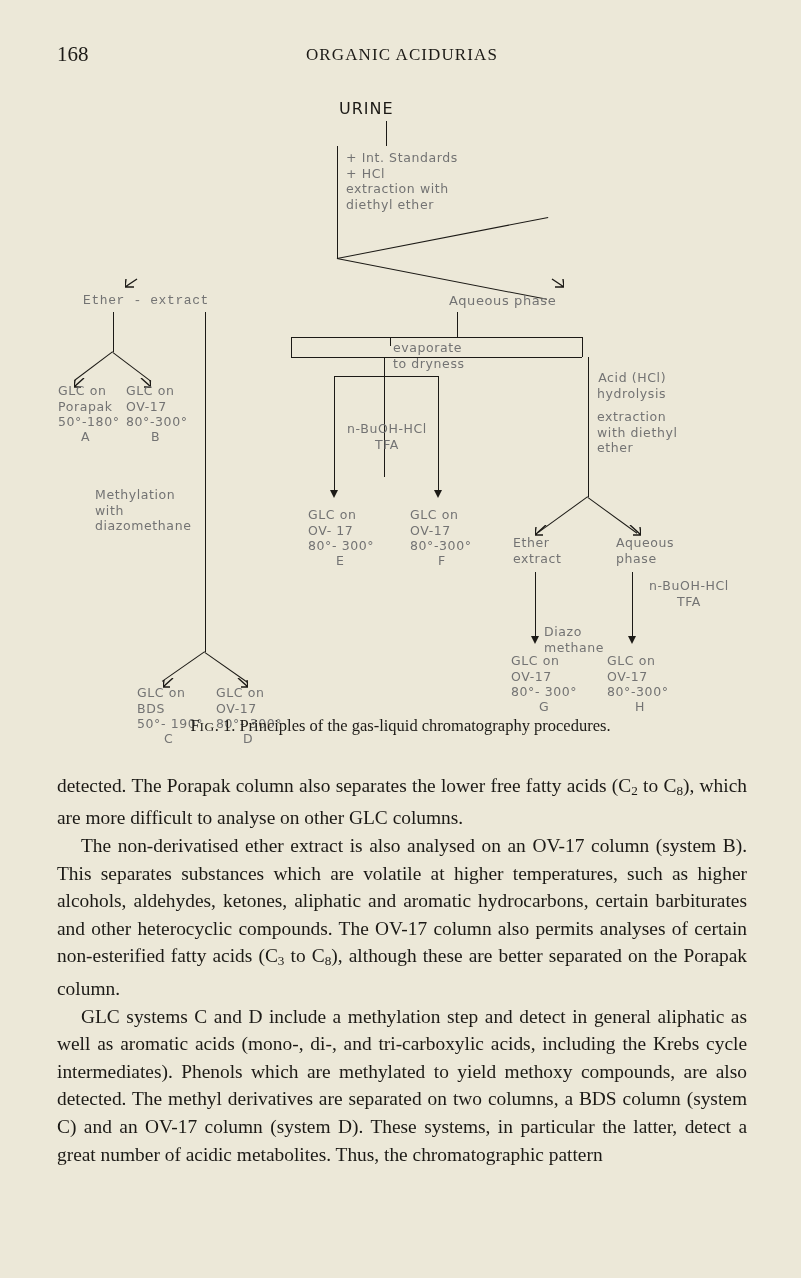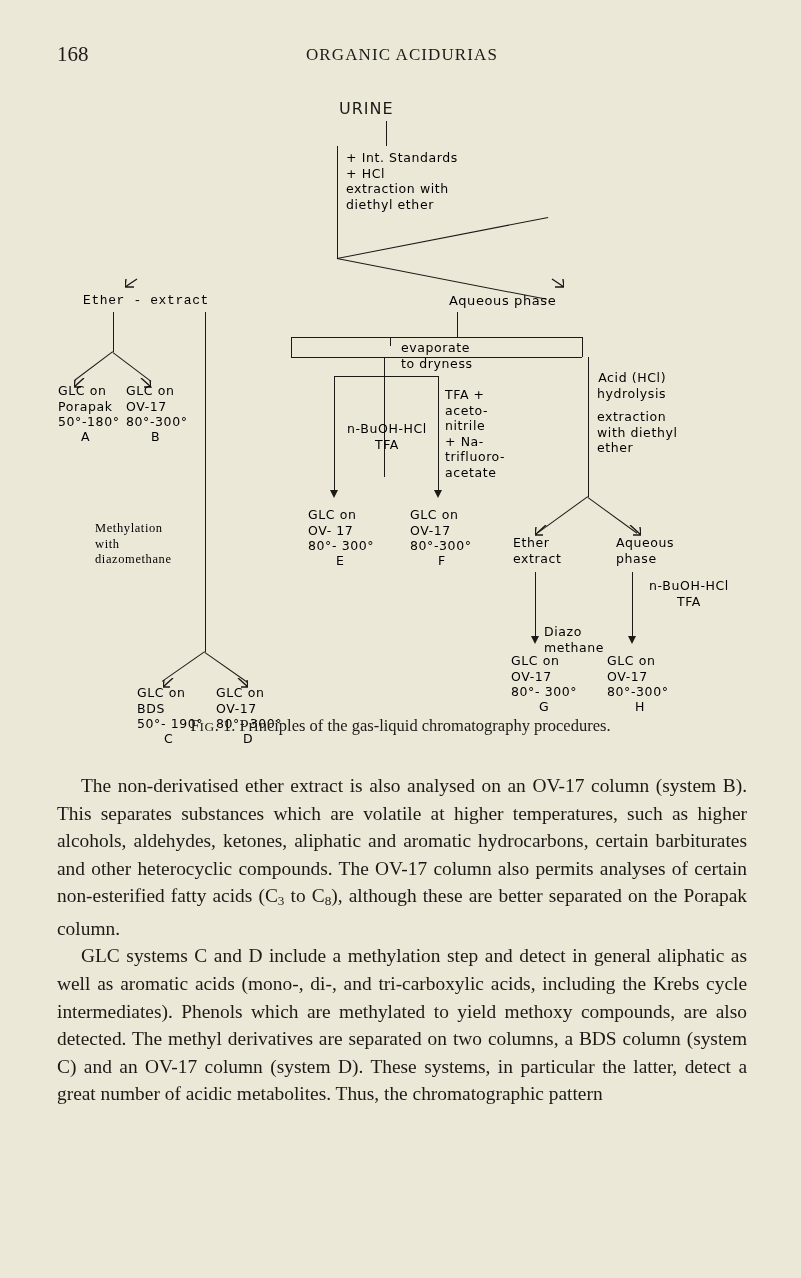--- a/index.html
+++ b/index.html
@@ -50,21 +50,21 @@
     width: 801px;
     height: 620px;
     font-family: "DejaVu Sans", sans-serif;
   }
   .fig-label {
     position: absolute;
     font-size: 12.5px;
     line-height: 15.5px;
     letter-spacing: 0.6px;
     white-space: pre;
-    color: #000000;
+    color: #737373;
   }
   .fig-title {
     position: absolute;
     font-size: 16px;
     letter-spacing: 1px;
     white-space: pre;
   }
   .vline {
     position: absolute;
     width: 1px;
@@ -182,21 +182,21 @@
   </div>
 
   <div class="vline" style="left:205px; top:217px; height:340px;"></div>
 
   <div class="fig-label" style="left:58px; top:288px;"><span>GLC on</span><br><span>Porapak</span><br><span>50°-180°</span></div>
   <div class="fig-label" style="left:81px; top:334px;">A</div>
 
   <div class="fig-label" style="left:126px; top:288px;"><span>GLC on</span><br><span>OV-17</span><br><span>80°-300°</span></div>
   <div class="fig-label" style="left:151px; top:334px;">B</div>
 
-  <div class="fig-label" style="left:95px; top:426px;font-family:Liberation Serif, serif;"><span>Methylation</span><br><span>with</span><br><span>diazomethane</span></div>
+  <div class="fig-label" style="left:95px; top:392px;"><span>Methylation</span><br><span>with</span><br><span>diazomethane</span></div>
 
   <div class="diag" style="left:205px; top:557px; width:52px; transform:rotate(35deg);"></div>
   <div class="diag" style="left:205px; top:557px; width:52px; transform:rotate(145deg);"></div>
   <div style="position:absolute; left:163px; top:578px; width:11px; height:10px;">
     <svg width="11" height="10" viewBox="0 0 11 10">
         <path d="M0 9 L10 0 M0 9 L7 9 M0 9 L1 2" stroke="#1c1a16" stroke-width="1.4" fill="none"></path>
       </svg>
   </div>
   <div style="position:absolute; left:237px; top:578px; width:11px; height:10px;">
     <svg width="11" height="10" viewBox="0 0 11 10">
@@ -213,31 +213,30 @@
 
   <div class="vline" style="left:457px; top:217px; height:25px;"></div>
 
   <div class="hline" style="left:291px; top:242px; width:291px;"></div>
   <div class="vline" style="left:291px; top:242px; height:20px;"></div>
   <div class="vline" style="left:582px; top:242px; height:20px;"></div>
   <div class="hline" style="left:291px; top:262px; width:291px;"></div>
 
   <div class="vline" style="left:390px; top:243px; height:8px;"></div>
   <div class="vline" style="left:384px; top:262px; height:120px;"></div>
-  <div class="fig-label" style="left:393px; top:245px;margin-left:8px;"><span>evaporate</span><br><span>to dryness</span></div>
+  <div class="fig-label" style="left:393px; top:245px;"><span>evaporate</span><br><span>to dryness</span></div>
 
   <div class="hline" style="left:334px; top:281px; width:104px;"></div>
   <div class="vline" style="left:334px; top:281px; height:115px;"></div>
   <div class="vline" style="left:438px; top:281px; height:115px;"></div>
   <div class="arrow-head ah-down" style="left:330px; top:395px;"></div>
   <div class="arrow-head ah-down" style="left:434px; top:395px;"></div>
 
   <div class="fig-label" style="left:340px; top:326px; text-align:center; width:94px;"><span>n-BuOH-HCl</span><br><span>TFA</span></div>
 
-  <div class="fig-label" style="left:445px; top:292px;"><span>TFA +</span><br><span>aceto-</span><br><span>nitrile</span><br><span>+ Na-</span><br><span>trifluoro-</span><br><span>acetate</span></div>
 
   <div class="fig-label" style="left:308px; top:412px;"><span>GLC on</span><br><span>OV- 17</span><br><span>80°- 300°</span></div>
   <div class="fig-label" style="left:336px; top:458px;">E</div>
 
   <div class="fig-label" style="left:410px; top:412px;"><span>GLC on</span><br><span>OV-17</span><br><span>80°-300°</span></div>
   <div class="fig-label" style="left:438px; top:458px;">F</div>
 
   <div class="vline" style="left:588px; top:262px; height:140px;"></div>
   <div class="fig-label" style="left:597px; top:275px;text-align:right;"><span>Acid (HCl)</span><br><span>hydrolysis</span></div>
   <div class="fig-label" style="left:597px; top:314px;"><span>extraction</span><br><span>with diethyl</span><br><span>ether</span></div>
@@ -270,15 +269,16 @@
   <div class="fig-label" style="left:539px; top:604px;">G</div>
 
   <div class="fig-label" style="left:607px; top:558px;"><span>GLC on</span><br><span>OV-17</span><br><span>80°-300°</span></div>
   <div class="fig-label" style="left:635px; top:604px;">H</div>
 
 </div>
 
 <div class="caption"><span>F</span><span class="smallcaps">IG</span><span>. 1. Principles of the gas-liquid chromatography procedures.</span></div>
 
 <div class="body-text">
+  <p><span>detected. The Porapak column also separates the lower free fatty acids (C</span><sub>2</sub><span> to C</span><sub>8</sub><span>), which are more difficult to analyse on other GLC columns.</span></p>
   <p class="indent"><span>The non-derivatised ether extract is also analysed on an OV-17 column (system B). This separates substances which are volatile at higher temperatures, such as higher alcohols, aldehydes, ketones, aliphatic and aromatic hydrocarbons, certain barbiturates and other heterocyclic compounds. The OV-17 column also permits analyses of certain non-esterified fatty acids (C</span><sub>3</sub><span> to C</span><sub>8</sub><span>), although these are better separated on the Porapak column.</span></p>
   <p class="indent">GLC systems C and D include a methylation step and detect in general aliphatic as well as aromatic acids (mono-, di-, and tri-carboxylic acids, including the Krebs cycle intermediates). Phenols which are methylated to yield methoxy compounds, are also detected. The methyl derivatives are separated on two columns, a BDS column (system C) and an OV-17 column (system D). These systems, in particular the latter, detect a great number of acidic metabolites. Thus, the chromatographic pattern</p>
 </div>
 
 </body></html>

